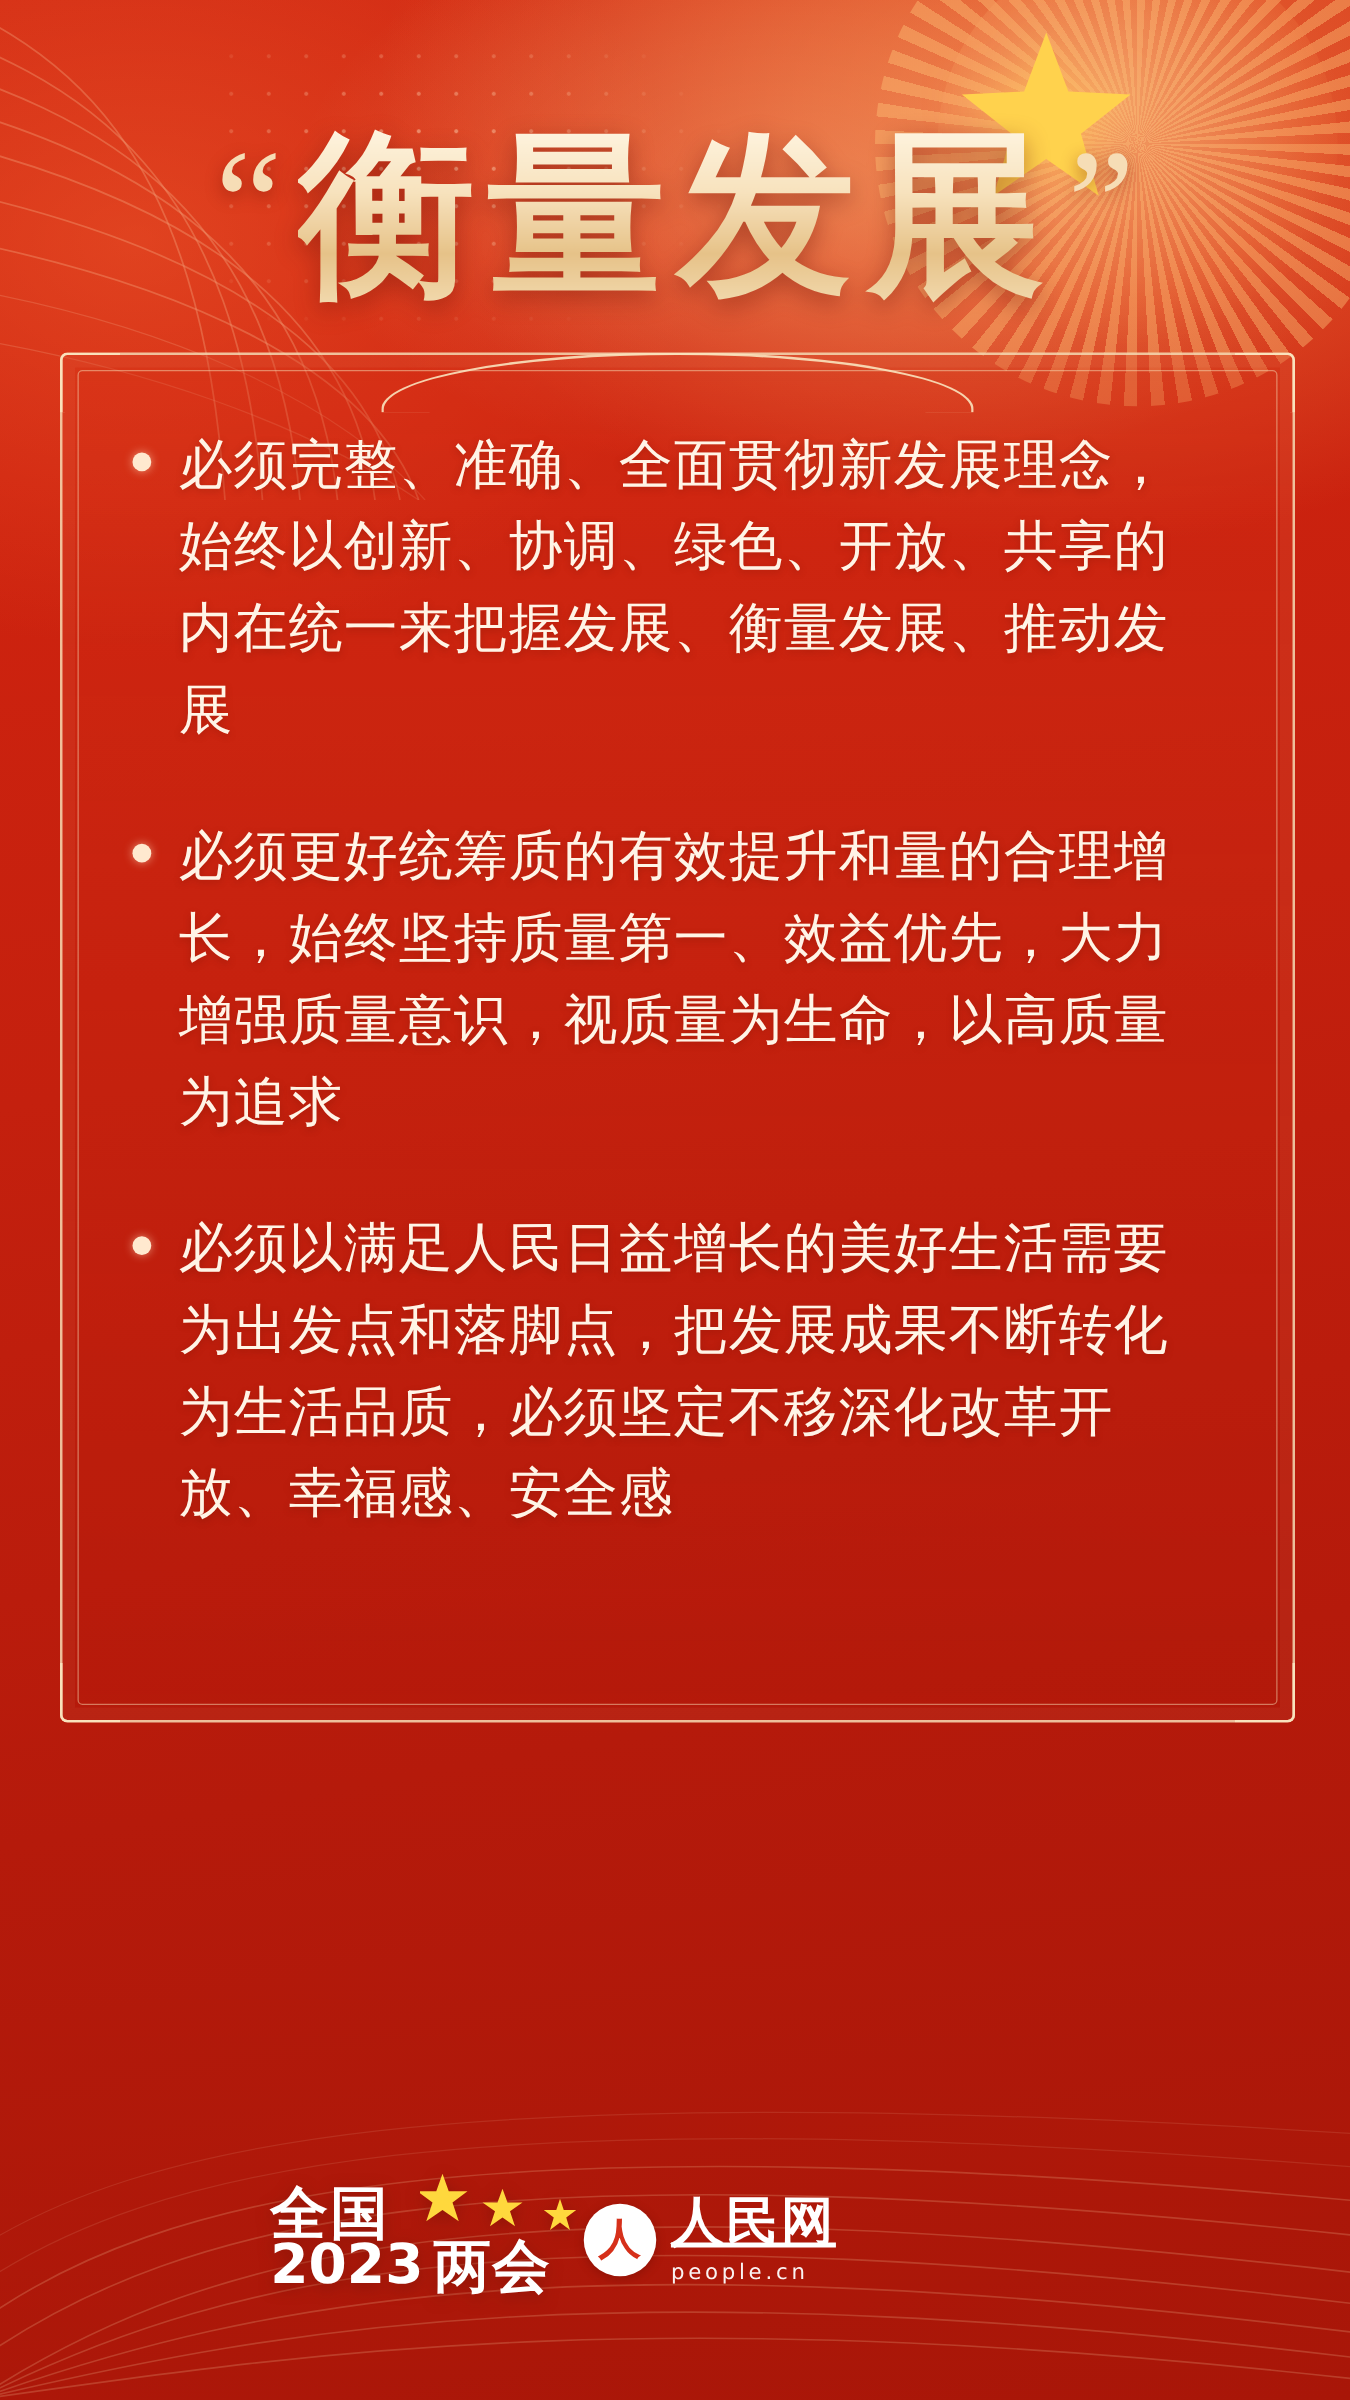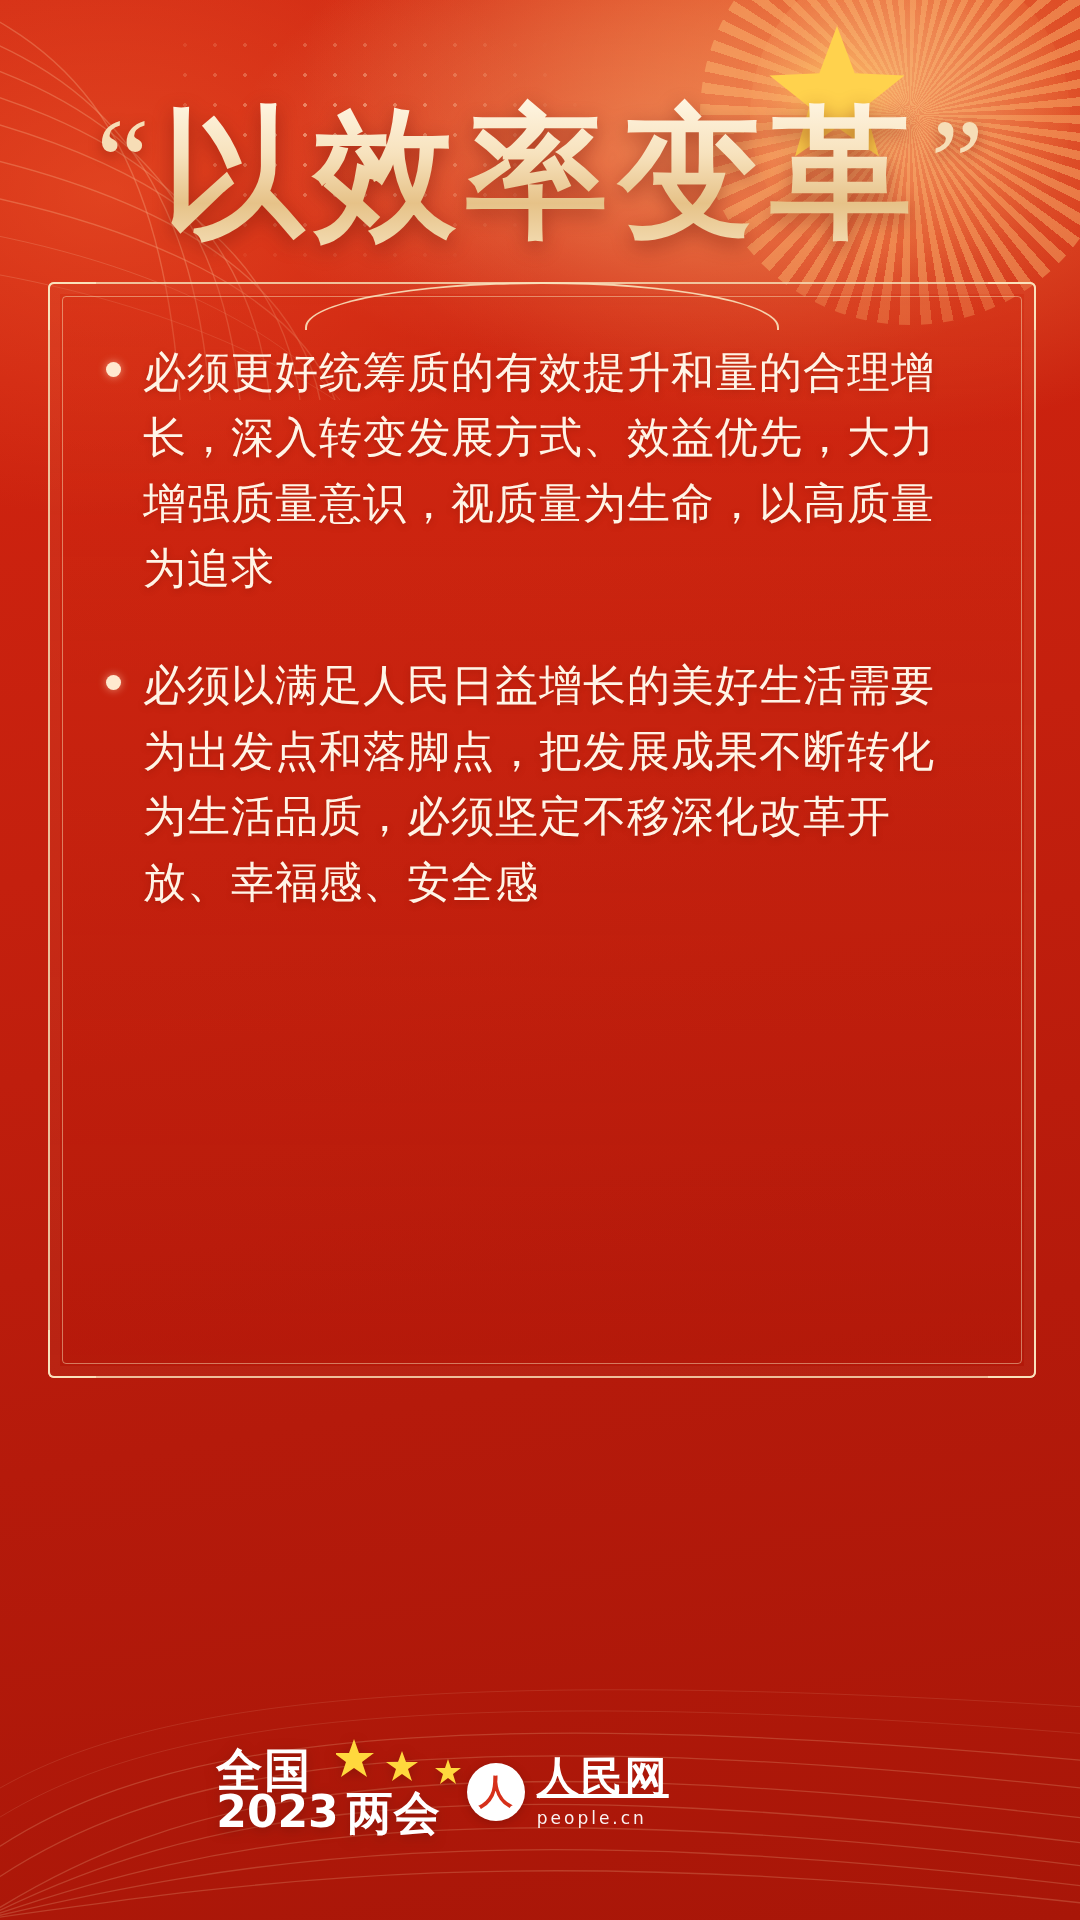--- a/index.html
+++ b/index.html
@@ -281,35 +281,39 @@
   <div class="dots"></div>
 
   <div class="sunburst"></div>
 
   <svg class="big-star" viewBox="0 0 100 100">
     <polygon fill="currentColor" points="50,4 61.8,35.5 95,37 68.5,58 78,91 50,71.5 22,91 31.5,58 5,37 38.2,35.5"></polygon>
   </svg>
 
   <div class="title-wrap">
     <span class="quote left">“</span>
-    <span class="title-text">以效率变革</span>
+    <span class="title-text">衡量发展</span>
     <span class="quote right">”</span>
   </div>
 
   <div class="panel">
     <div class="panel-arch"></div>
     <div class="corner tl"></div>
     <div class="corner tr"></div>
     <div class="corner bl"></div>
     <div class="corner br"></div>
 
     <div class="bullet-list">
       <div class="bullet-item">
         <span class="dot"></span>
-        <span class="btext">必须更好统筹质的有效提升和量的合理增长，深入转变发展方式、效益优先，大力增强质量意识，视质量为生命，以高质量为追求</span>
+        <span class="btext">必须完整、准确、全面贯彻新发展理念，始终以创新、协调、绿色、开放、共享的内在统一来把握发展、衡量发展、推动发展</span>
+      </div>
+      <div class="bullet-item">
+        <span class="dot"></span>
+        <span class="btext">必须更好统筹质的有效提升和量的合理增长，始终坚持质量第一、效益优先，大力增强质量意识，视质量为生命，以高质量为追求</span>
       </div>
       <div class="bullet-item">
         <span class="dot"></span>
         <span class="btext">必须以满足人民日益增长的美好生活需要为出发点和落脚点，把发展成果不断转化为生活品质，必须坚定不移深化改革开放、幸福感、安全感</span>
       </div>
     </div>
   </div>
 
   <svg class="waves-bottom" viewBox="0 0 1080 430">
     <g fill="none" stroke="#ffd9ad" stroke-opacity="0.40" stroke-width="1.3">

